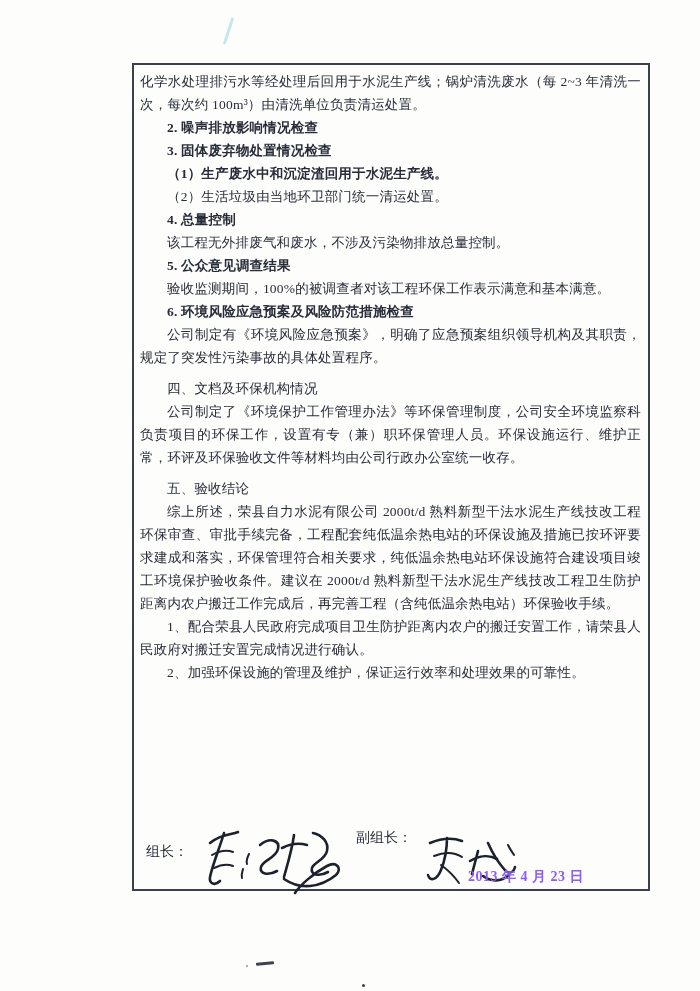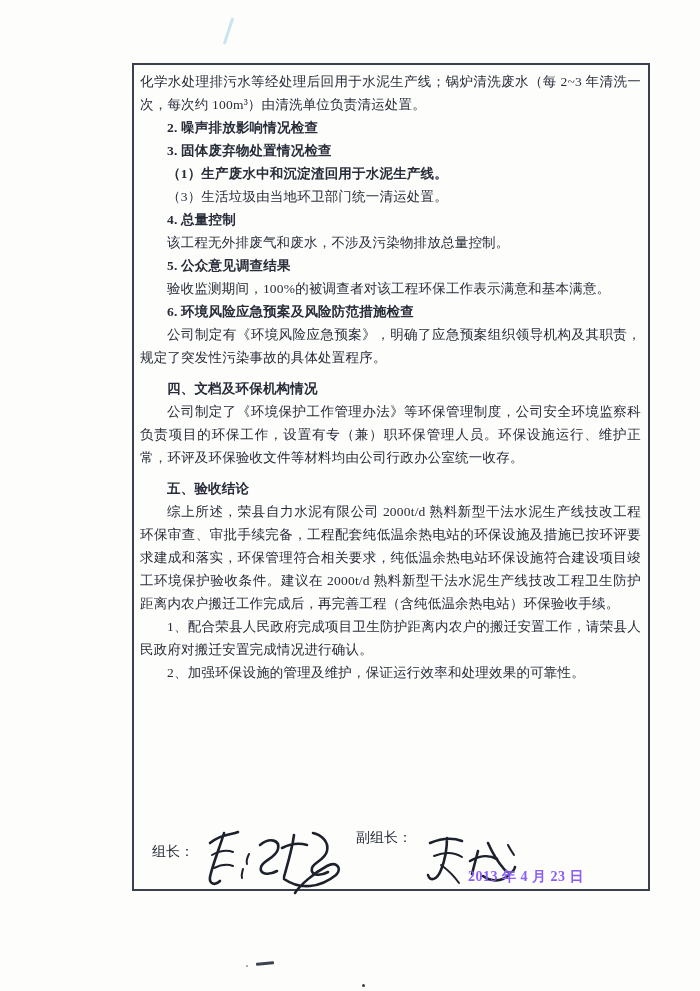--- a/index.html
+++ b/index.html
@@ -27,25 +27,25 @@
   }
   .blk{
     margin:0;
     font-size:13.5px;line-height:23px;
     text-align:justify;
     letter-spacing:.2px;
   }
   .indent{text-indent:2em;}
   .bold{font-weight:700;}
   .num-heading{font-weight:700;padding-left:2em;}
-  .sec-heading{font-weight:700;padding-left:2em;margin-top:8px;}
+  .sec-heading{font-weight:400;padding-left:2em;margin-top:8px;}
   
   .sig-row{position:absolute;left:10px;top:764px;width:498px;height:66px;}
   .sig-label{position:absolute;font-size:14px;color:#272c38;}
-  .lbl-leader{left:8px;top:14px;}
+  .lbl-leader{left:2px;top:14px;}
   .lbl-deputy{left:212px;top:0;}
   .sig-svg{position:absolute;}
   .svg-leader{left:50px;top:-6px;}
   .svg-deputy{left:272px;top:0px;}
   .sig-stroke{fill:none;stroke:#1d212c;stroke-width:2.6;stroke-linecap:round;stroke-linejoin:round;}
   .sig-stroke.thin{stroke-width:2;}
   .date-line{
     position:absolute;right:64px;top:803px;
     font-size:14px;font-weight:700;letter-spacing:.5px;color:#8b5cf6;
   }
@@ -59,21 +59,21 @@
   <div class="artifact dash-bottom"></div>
   <div class="artifact dot-bottom-a"></div>
   <div class="artifact dot-bottom-b"></div>
 
   <div class="cell">
 
     <p class="blk">化学水处理排污水等经处理后回用于水泥生产线；锅炉清洗废水（每 2~3 年清洗一次，每次约 100m³）由清洗单位负责清运处置。</p>
     <p class="blk num-heading">2. 噪声排放影响情况检查</p>
     <p class="blk num-heading">3. 固体废弃物处置情况检查</p>
     <p class="blk indent bold">（1）生产废水中和沉淀渣回用于水泥生产线。</p>
-    <p class="blk indent">（3）生活垃圾由当地环卫部门统一清运处置。</p>
+    <p class="blk indent">（2）生活垃圾由当地环卫部门统一清运处置。</p>
     <p class="blk num-heading">4. 总量控制</p>
     <p class="blk indent">该工程无外排废气和废水，不涉及污染物排放总量控制。</p>
     <p class="blk num-heading">5. 公众意见调查结果</p>
     <p class="blk indent">验收监测期间，100%的被调查者对该工程环保工作表示满意和基本满意。</p>
     <p class="blk num-heading">6. 环境风险应急预案及风险防范措施检查</p>
     <p class="blk indent">公司制定有《环境风险应急预案》，明确了应急预案组织领导机构及其职责，规定了突发性污染事故的具体处置程序。</p>
     <p class="blk sec-heading">四、文档及环保机构情况</p>
     <p class="blk indent">公司制定了《环境保护工作管理办法》等环保管理制度，公司安全环境监察科负责项目的环保工作，设置有专（兼）职环保管理人员。环保设施运行、维护正常，环评及环保验收文件等材料均由公司行政办公室统一收存。</p>
     <p class="blk sec-heading">五、验收结论</p>
     <p class="blk indent">综上所述，荣县自力水泥有限公司 2000t/d 熟料新型干法水泥生产线技改工程环保审查、审批手续完备，工程配套纯低温余热电站的环保设施及措施已按环评要求建成和落实，环保管理符合相关要求，纯低温余热电站环保设施符合建设项目竣工环境保护验收条件。建议在 2000t/d 熟料新型干法水泥生产线技改工程卫生防护距离内农户搬迁工作完成后，再完善工程（含纯低温余热电站）环保验收手续。</p>

